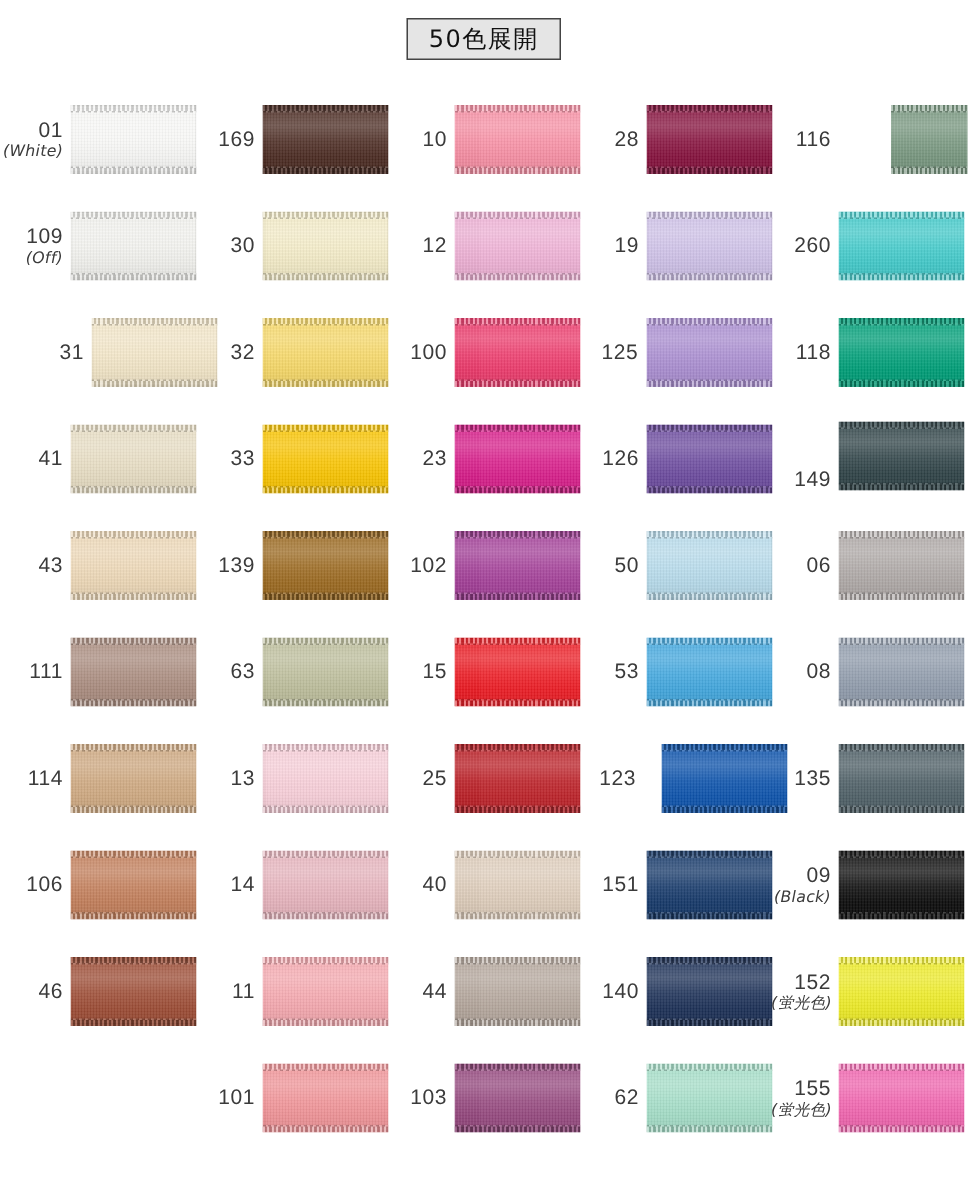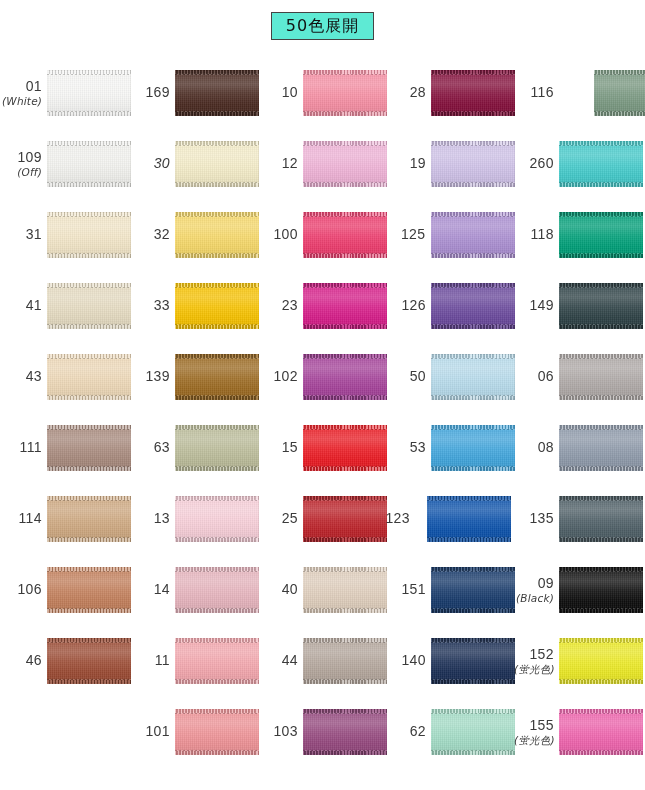--- a/index.html
+++ b/index.html
@@ -28,21 +28,21 @@
     align-items: center;
     justify-content: center;
   }
   #title-box {
     border: 1px solid #444444;
     padding: 4px 14px 5px 14px;
     font-size: 16px;
     letter-spacing: 1px;
     color: #111111;
     line-height: 1.1;
-    background: #5eead4;
+    background: #e5e5e5;
     font-family: "DejaVu Sans", "Liberation Sans", sans-serif;
   }
 
   
   #swatch-grid {
     position: absolute;
     top: 52px;
     left: 0;
     width: 645px;
     height: 738px;
@@ -198,21 +198,21 @@
       <div class="swatch pale">
         <div class="body" style="background: rgb(242, 242, 238);"></div>
         <div class="weave"></div>
         <div class="sheen"></div>
         <div class="edge-top"></div>
         <div class="edge-bot"></div>
         <div class="stitch-top"></div>
         <div class="stitch-bot"></div>
       </div>
     </div>
-    <div class="cell" style="left: 2px; top: 147px;">
+    <div class="cell" style="left: 16px; top: 147px;">
       <div class="cell-label">
         <span class="label-code">31</span>
       </div>
       <div class="swatch pale">
         <div class="body" style="background: rgb(243, 230, 200);"></div>
         <div class="weave"></div>
         <div class="sheen"></div>
         <div class="edge-top"></div>
         <div class="edge-bot"></div>
         <div class="stitch-top"></div>
@@ -310,21 +310,21 @@
       <div class="swatch dark">
         <div class="body" style="background: rgb(74, 42, 33);"></div>
         <div class="weave"></div>
         <div class="sheen"></div>
         <div class="edge-top"></div>
         <div class="edge-bot"></div>
         <div class="stitch-top"></div>
         <div class="stitch-bot"></div>
       </div>
     </div>
-    <div class="cell" style="left: 130px; top: 76px; font-style: italic;">
+    <div class="cell" style="left: 130px; top: 76px;">
       <div class="cell-label">
         <span class="label-code">30</span>
       </div>
       <div class="swatch pale">
         <div class="body" style="background: rgb(244, 236, 200);"></div>
         <div class="weave"></div>
         <div class="sheen"></div>
         <div class="edge-top"></div>
         <div class="edge-bot"></div>
         <div class="stitch-top"></div>
@@ -660,21 +660,21 @@
       <div class="swatch">
         <div class="body" style="background: rgb(65, 166, 221);"></div>
         <div class="weave"></div>
         <div class="sheen"></div>
         <div class="edge-top"></div>
         <div class="edge-bot"></div>
         <div class="stitch-top"></div>
         <div class="stitch-bot"></div>
       </div>
     </div>
-    <div class="cell" style="left: 370px; top: 431px; gap: 12px;">
+    <div class="cell" style="left: 384px; top: 431px; gap: 12px;">
       <div class="cell-label">
         <span class="label-code">123</span>
       </div>
       <div class="swatch dark">
         <div class="body" style="background: rgb(12, 83, 172);"></div>
         <div class="weave"></div>
         <div class="sheen"></div>
         <div class="edge-top"></div>
         <div class="edge-bot"></div>
         <div class="stitch-top"></div>
@@ -758,21 +758,21 @@
       <div class="swatch dark">
         <div class="body" style="background: rgb(0, 160, 121);"></div>
         <div class="weave"></div>
         <div class="sheen"></div>
         <div class="edge-top"></div>
         <div class="edge-bot"></div>
         <div class="stitch-top"></div>
         <div class="stitch-bot"></div>
       </div>
     </div>
-    <div class="cell" style="left: 514px; top: 218px;">
+    <div class="cell" style="left: 514px; top: 204px; align-items: flex-end;">
       <div class="cell-label">
         <span class="label-code">149</span>
       </div>
       <div class="swatch dark">
         <div class="body" style="background: rgb(46, 66, 70);"></div>
         <div class="weave"></div>
         <div class="sheen"></div>
         <div class="edge-top"></div>
         <div class="edge-bot"></div>
         <div class="stitch-top"></div>

